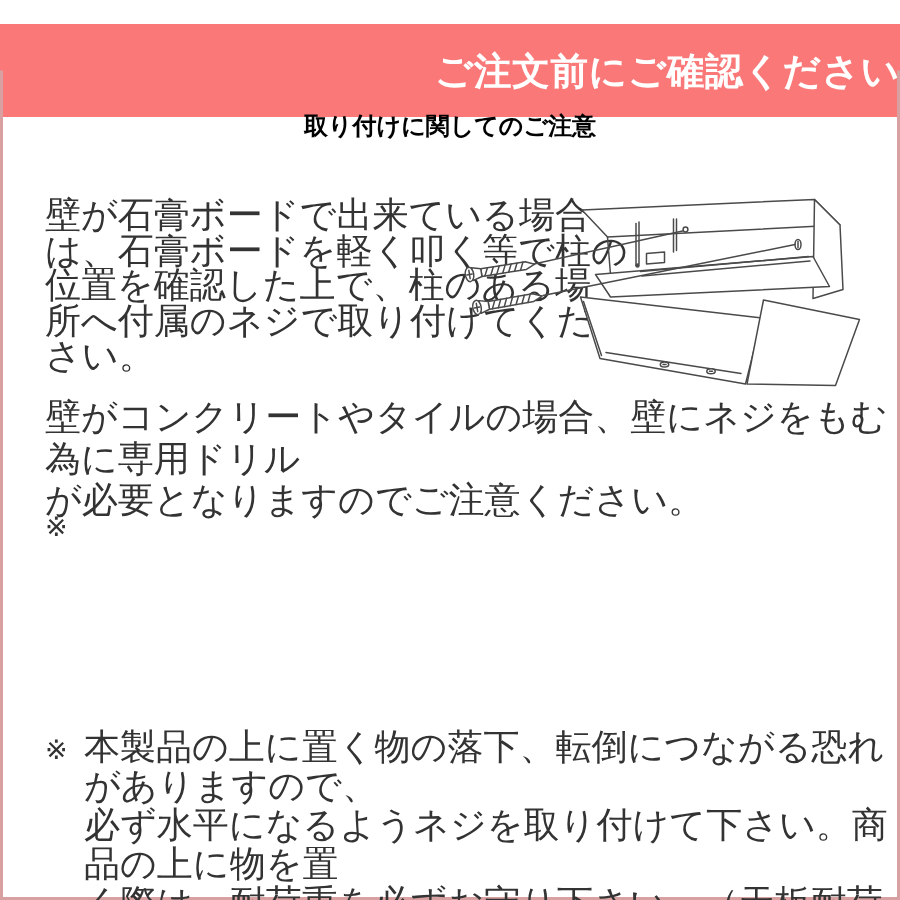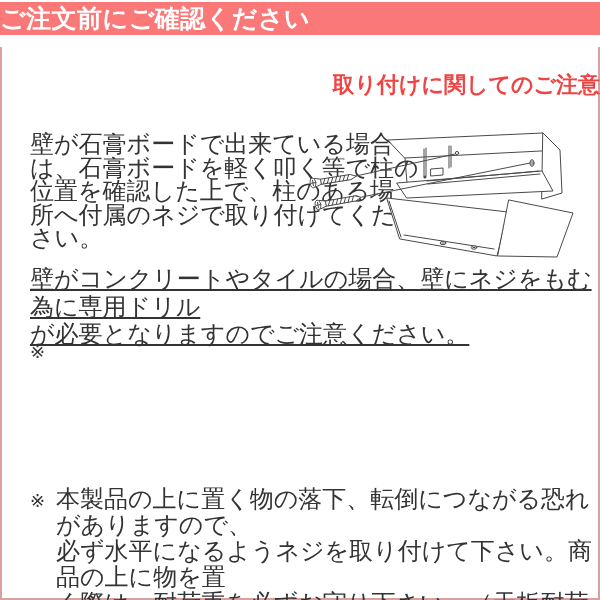--- a/index.html
+++ b/index.html
@@ -6,62 +6,62 @@
   .page {
     position: relative;
     width: 600px;
     height: 600px;
     overflow: hidden;
     background: #ffffff;
     font-family: "Liberation Sans", "DejaVu Sans", sans-serif;
   }
   .banner {
     position: absolute;
-    left: 0; top: 2px; right: 0;
-    height: 33px;
+    left: 0; top: 16px; right: 0;
+    height: 62px;
     background: #fa7878;
     display: flex;
     align-items: center;
-    justify-content: flex-start;
+    justify-content: flex-end;
   }
   .banner-title {
     color: #ffffff;
     font-size: 25px;
     font-weight: bold;
     letter-spacing: 0.5px;
     white-space: nowrap;
   }
   .frame {
     position: absolute;
     left: 0; right: 0; top: 47px; bottom: 0;
     border: 2px solid #d8a0a0;
     border-top: none;
     box-sizing: border-box;
     pointer-events: none;
   }
   .section-title {
     position: absolute;
     left: 0; right: 0; top: 70px;
     margin: 0;
-    text-align: right;
-    font-size: 22px;
+    text-align: center;
+    font-size: 16px;
     line-height: 30px;
     font-weight: bold;
-    color: #ef4444;
+    color: #000000;
     white-space: nowrap;
   }
   .para {
     position: absolute;
     margin: 0;
     font-size: 24px;
     color: #333333;
     white-space: pre-line;
   }
   .para-gypsum   { left: 30px; top: 132px; line-height: 23.5px; }
-  .para-concrete { left: 30px; top: 265px; line-height: 27.5px; text-decoration: underline; }
+  .para-concrete { left: 30px; top: 265px; line-height: 27.5px; }
   .note-marker {
     position: absolute;
     left: 30px;
     font-size: 18px;
     color: #333333;
   }
   .marker-1 { top: 341px; }
   .marker-2 { top: 490px; }
   .note-1 { left: 56px; top: 337px; line-height: 27px; }
   .note-2 { left: 56px; top: 486px; line-height: 26px; }

